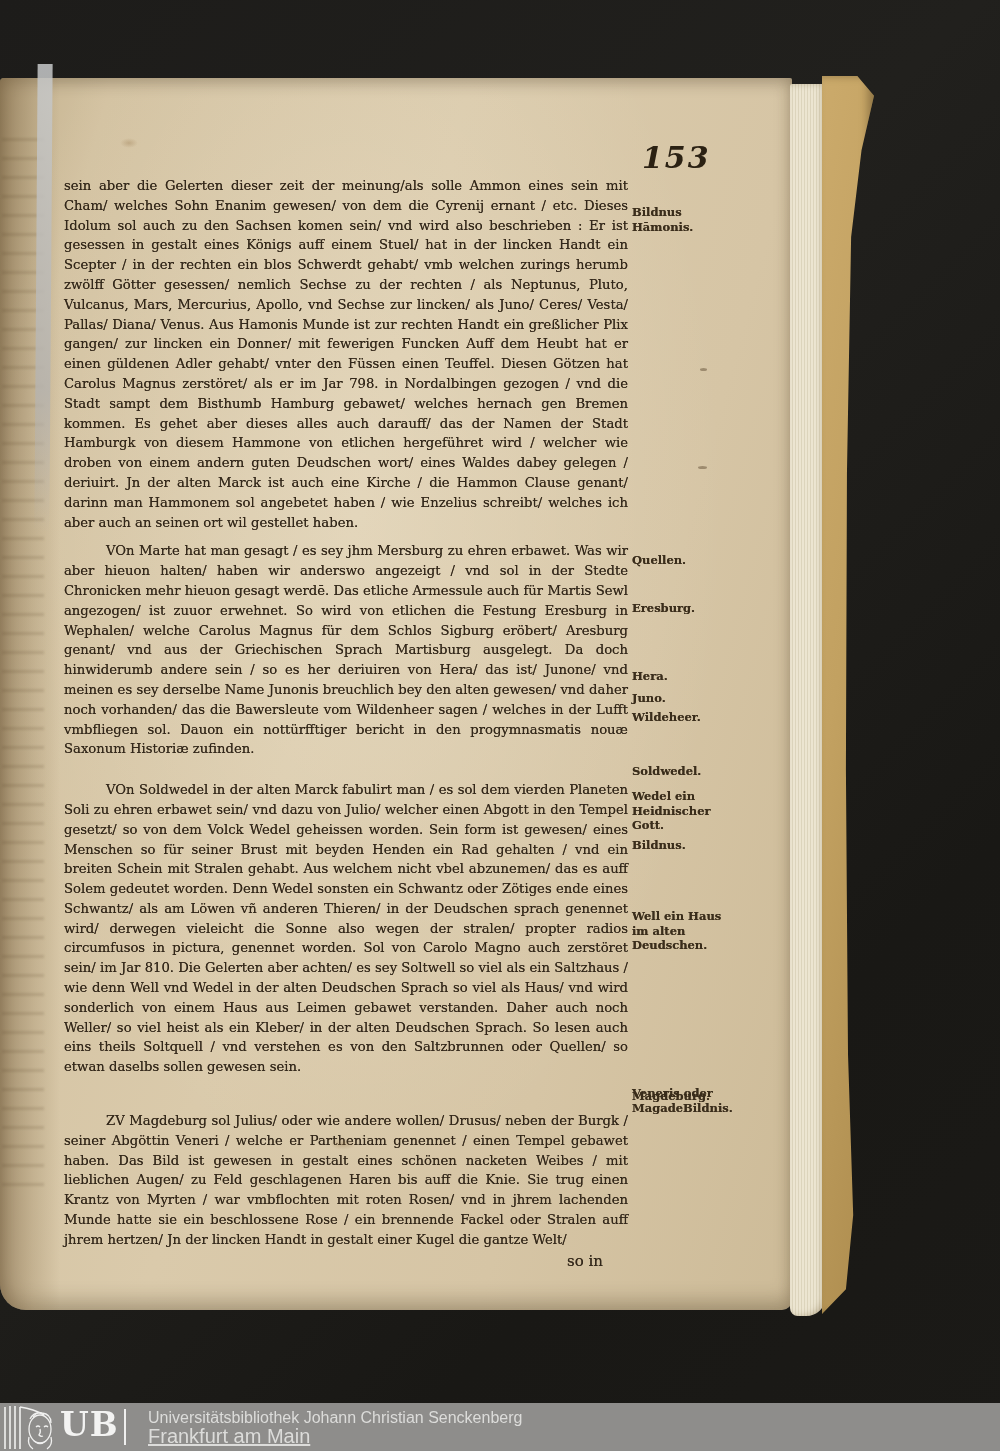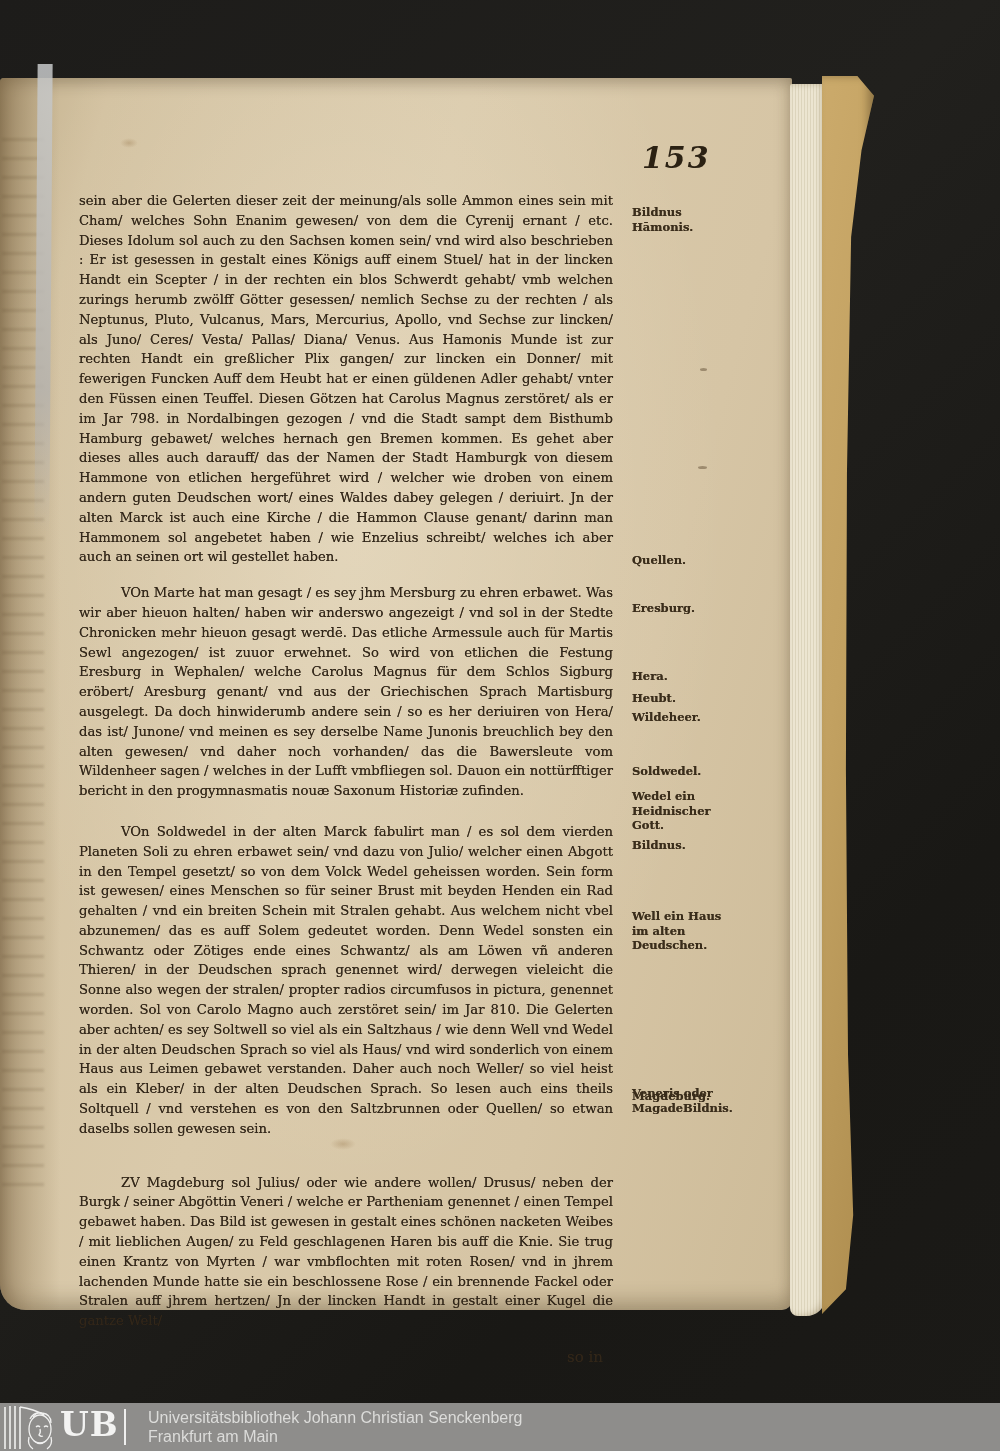--- a/index.html
+++ b/index.html
@@ -40,21 +40,21 @@
   }
   .page-number{
     position:absolute;left:642px;top:62px;width:70px;
     font-size:30px;font-weight:bold;color:#2b2113;font-style:italic;letter-spacing:2px;
   }
   .text-col{
     position:absolute;left:63px;top:97px;width:566px;
     font-size:13.2px;line-height:19.8px;text-align:justify;
     color:#32271a;text-shadow:0 0 .5px rgba(45,32,16,.75);
   }
-  .text-col p{margin:16px;}
+  .text-col p{margin:1px;}
   .text-col p.pb1{margin-bottom:9px;}
   .text-col p.pb2{margin-bottom:21px;text-indent:42px;}
   .text-col p.pb3{margin-bottom:34px;text-indent:42px;}
   .text-col p.pb4{text-indent:42px;}
   .catchword{ text-align:right;padding-right:26px;font-size:15px;line-height:20px; }
   .margin-note{
     position:absolute;left:632px;width:102px;
     font-size:11.5px;line-height:14.5px;font-weight:bold;color:#3a2d1b;
     text-shadow:0 0 .4px rgba(50,36,18,.7);
   }
@@ -80,21 +80,21 @@
     font-family:"Liberation Sans", sans-serif;
   }
   .banner-logo{position:relative;width:112px;height:48px;flex:0 0 auto;}
   .ub-acronym{
     position:absolute;left:60px;top:2px;font-family:"DejaVu Serif",serif;
     font-size:33px;font-weight:bold;color:#f3f3f2;letter-spacing:1px;
   }
   .ub-divider{position:absolute;left:124px;top:6px;width:2px;height:36px;background:#efefee;}
   .banner-textblock{margin-left:36px;color:#dcdcda;}
   .banner-line1{font-size:16px;line-height:19px;}
-  .banner-line2{font-size:16px;line-height:19px;}
+  .banner-line2{font-size:20px;line-height:19px;text-decoration:underline;}
 </style>
 </head>
 <body>
 
 <div class="screenshot">
 
   <div class="page-main">
     <div class="gutter-shade"></div>
     <div class="gray-sliver"></div>
 
@@ -105,21 +105,21 @@
       <p class="pb2">VOn Marte hat man gesagt / es sey jhm Mersburg zu ehren erbawet. Was wir aber hieuon halten/ haben wir anderswo angezeigt / vnd sol in der Stedte Chronicken mehr hieuon gesagt werdē. Das etliche Armessule auch für Martis Sewl angezogen/ ist zuuor erwehnet. So wird von etlichen die Festung Eresburg in Wephalen/ welche Carolus Magnus für dem Schlos Sigburg eröbert/ Aresburg genant/ vnd aus der Griechischen Sprach Martisburg ausgelegt. Da doch hinwiderumb andere sein / so es her deriuiren von Hera/ das ist/ Junone/ vnd meinen es sey derselbe Name Junonis breuchlich bey den alten gewesen/ vnd daher noch vorhanden/ das die Bawersleute vom Wildenheer sagen / welches in der Lufft vmbfliegen sol. Dauon ein nottürfftiger bericht in den progymnasmatis nouæ Saxonum Historiæ zufinden.</p>
       <p class="pb3">VOn Soldwedel in der alten Marck fabulirt man / es sol dem vierden Planeten Soli zu ehren erbawet sein/ vnd dazu von Julio/ welcher einen Abgott in den Tempel gesetzt/ so von dem Volck Wedel geheissen worden. Sein form ist gewesen/ eines Menschen so für seiner Brust mit beyden Henden ein Rad gehalten / vnd ein breiten Schein mit Stralen gehabt. Aus welchem nicht vbel abzunemen/ das es auff Solem gedeutet worden. Denn Wedel sonsten ein Schwantz oder Zötiges ende eines Schwantz/ als am Löwen vñ anderen Thieren/ in der Deudschen sprach genennet wird/ derwegen vieleicht die Sonne also wegen der stralen/ propter radios circumfusos in pictura, genennet worden. Sol von Carolo Magno auch zerstöret sein/ im Jar 810. Die Gelerten aber achten/ es sey Soltwell so viel als ein Saltzhaus / wie denn Well vnd Wedel in der alten Deudschen Sprach so viel als Haus/ vnd wird sonderlich von einem Haus aus Leimen gebawet verstanden. Daher auch noch Weller/ so viel heist als ein Kleber/ in der alten Deudschen Sprach. So lesen auch eins theils Soltquell / vnd verstehen es von den Saltzbrunnen oder Quellen/ so etwan daselbs sollen gewesen sein.</p>
       <p class="pb4">ZV Magdeburg sol Julius/ oder wie andere wollen/ Drusus/ neben der Burgk / seiner Abgöttin Veneri / welche er Partheniam genennet / einen Tempel gebawet haben. Das Bild ist gewesen in gestalt eines schönen nacketen Weibes / mit lieblichen Augen/ zu Feld geschlagenen Haren bis auff die Knie. Sie trug einen Krantz von Myrten / war vmbflochten mit roten Rosen/ vnd in jhrem lachenden Munde hatte sie ein beschlossene Rose / ein brennende Fackel oder Stralen auff jhrem hertzen/ Jn der lincken Handt in gestalt einer Kugel die gantze Welt/</p>
       <div class="catchword">so in</div>
     </div>
 
     <div class="margin-note" style="top:127px">Bildnus Hāmonis.</div>
     <div class="margin-note" style="top:475px">Quellen.</div>
     <div class="margin-note" style="top:523px">Eresburg.</div>
     <div class="margin-note" style="top:591px">Hera.</div>
-    <div class="margin-note" style="top:613px">Heubt.</div>
+    <div class="margin-note" style="top:613px">Juno.</div>
     <div class="margin-note" style="top:632px">Wildeheer.</div>
     <div class="margin-note" style="top:686px">Soldwedel.</div>
     <div class="margin-note" style="top:711px">Wedel ein Heidnischer Gott.</div>
     <div class="margin-note" style="top:760px">Bildnus.</div>
     <div class="margin-note" style="top:831px">Well ein Haus im alten Deudschen.</div>
     <div class="margin-note" style="top:1011px">Magdeburg.</div>
     <div class="margin-note" style="top:1008px">Veneris oder MagadeBildnis.</div>
 
     <div class="ink-speck" style="left:700px;top:290px;width:7px;height:3px"></div>
     <div class="ink-speck" style="left:698px;top:388px;width:9px;height:3px"></div>

